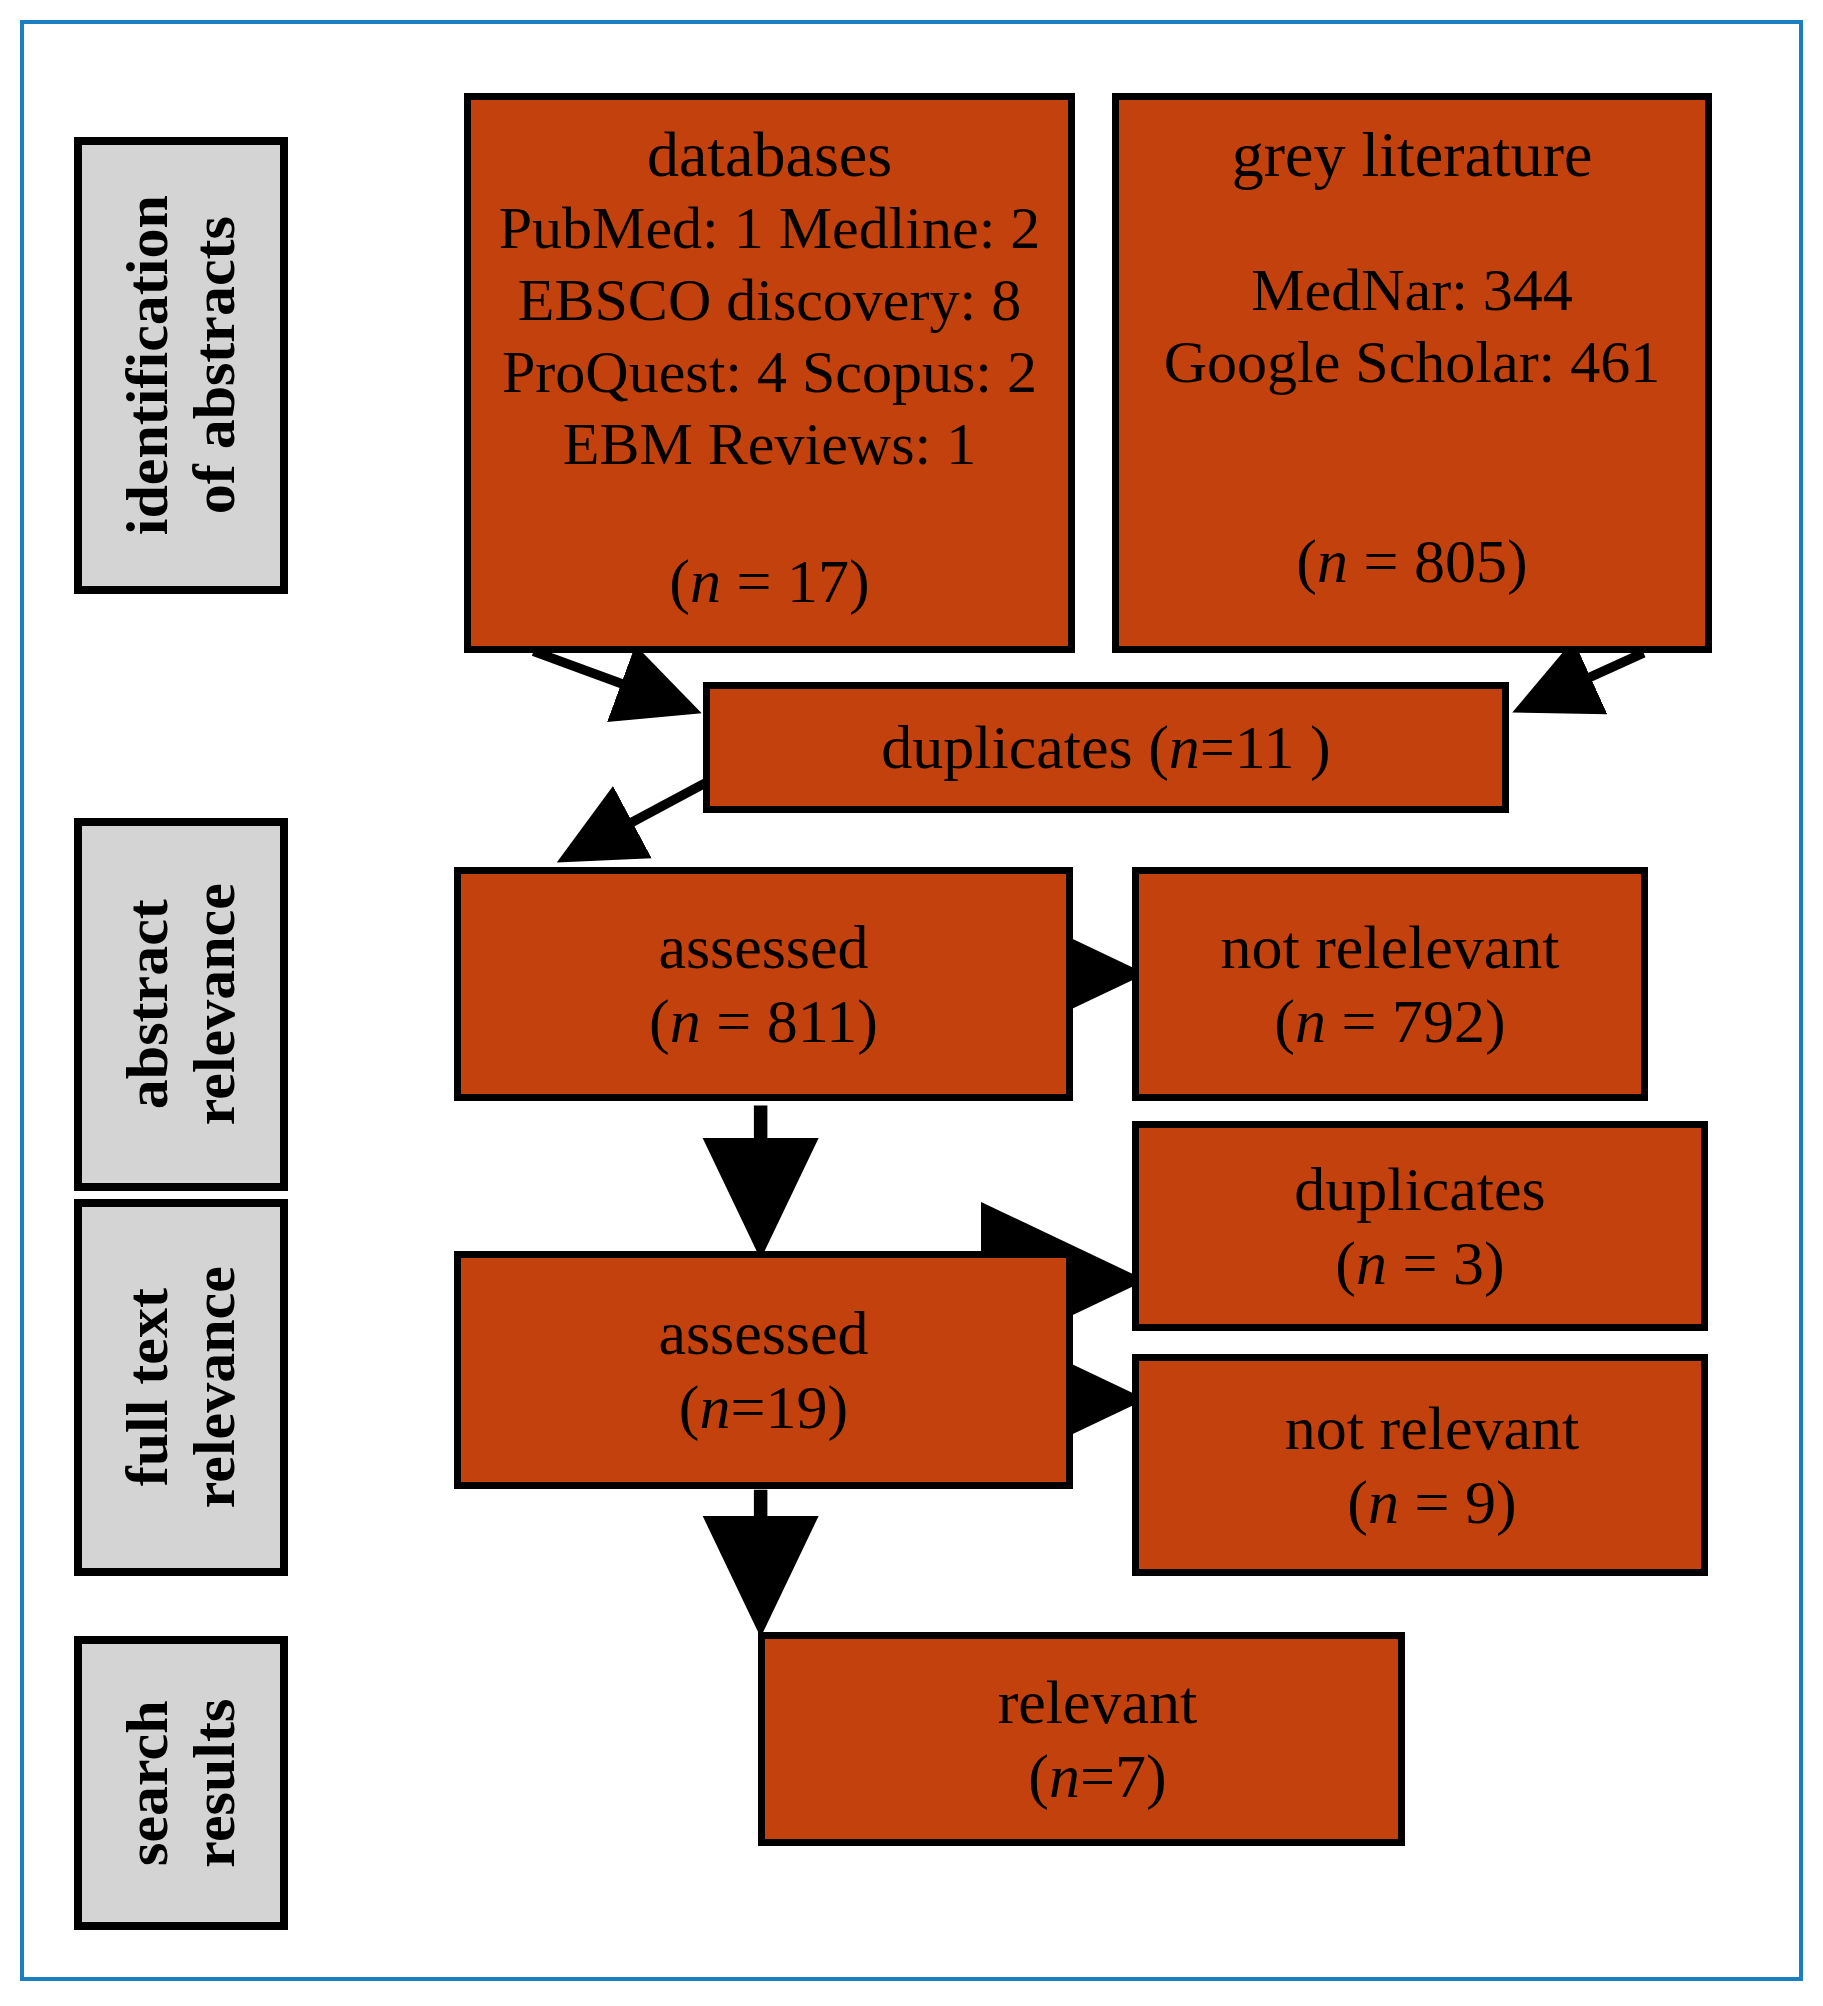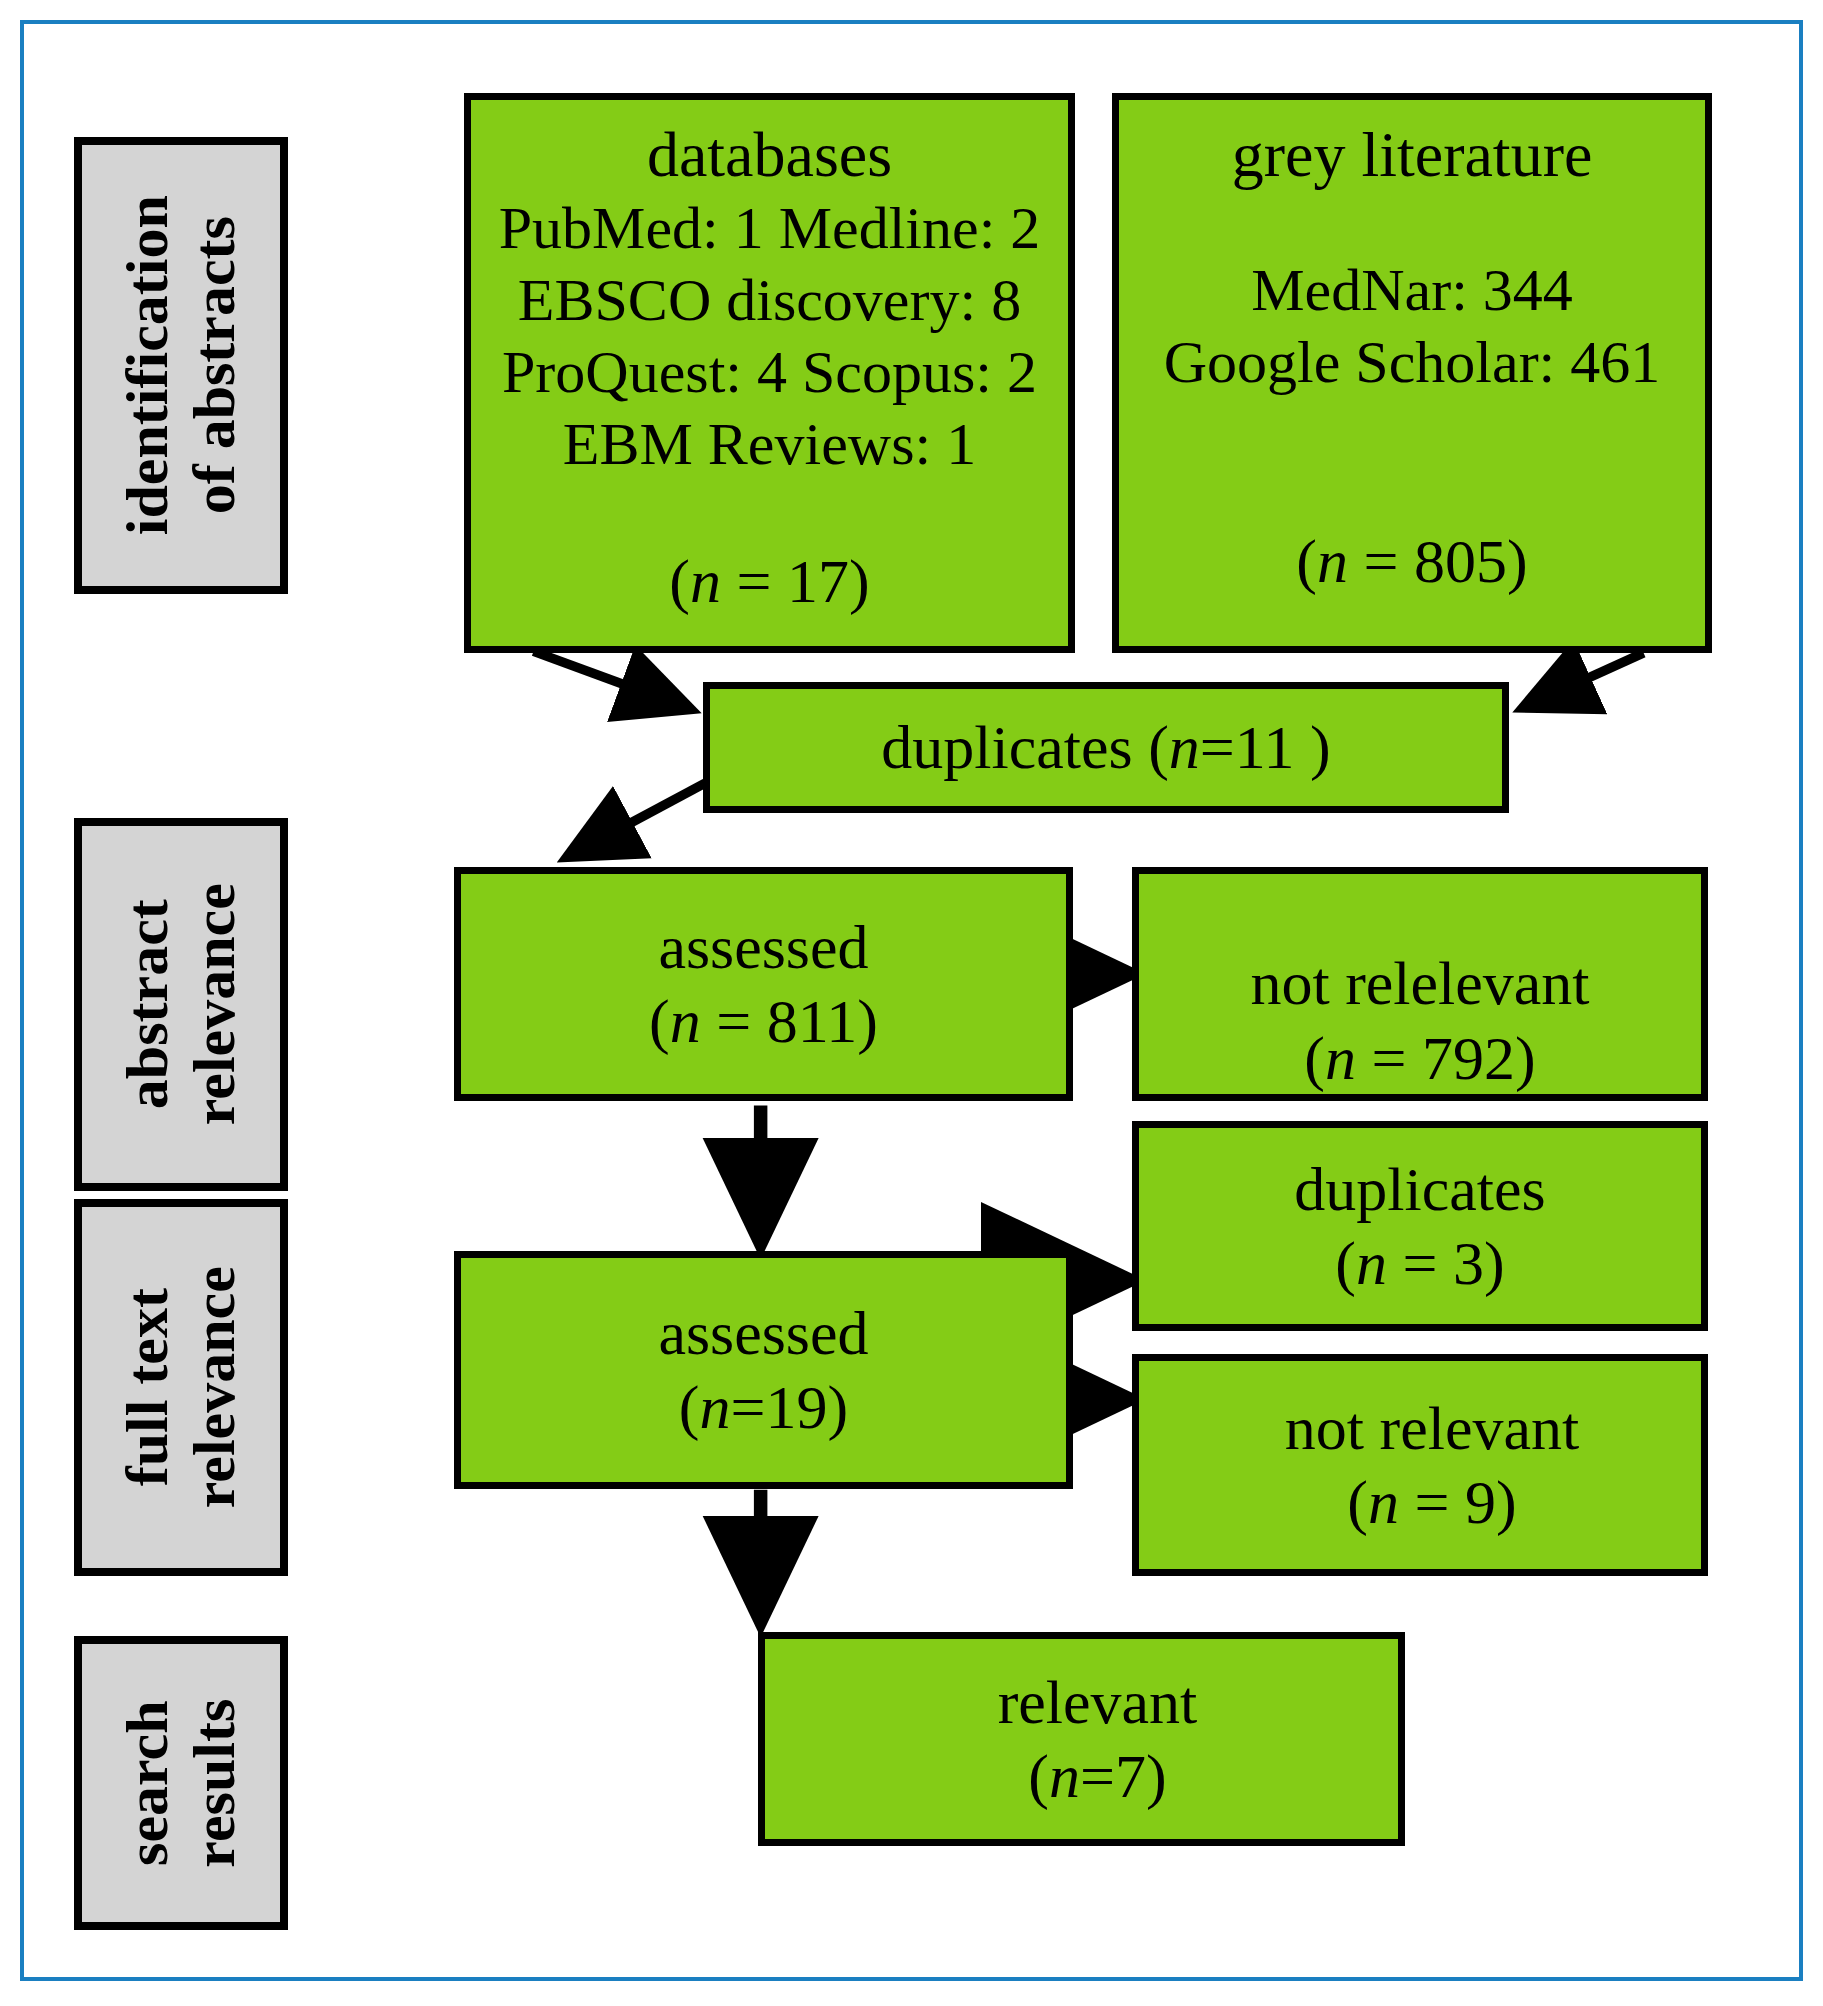--- a/index.html
+++ b/index.html
@@ -48,21 +48,21 @@
     white-space: nowrap;
     font-weight: bold;
     font-size: 60px;
     line-height: 1.12;
     text-align: center;
     color: #000000;
     letter-spacing: 0px;
   }
   .node-box {
     position: absolute;
-    background: #84cc16;
+    background: #c2410c;
     border: 7.1px solid #000000;
     box-sizing: border-box;
     display: flex;
     flex-direction: column;
     align-items: center;
     justify-content: center;
     color: #000;
   }
   .node-box.pad-top {
     justify-content: flex-start;
@@ -164,21 +164,21 @@
 
   <div class="node-box" style="left:703px; top:682px; width:806px; height:131px;">
     <div class="ln"><span>duplicates (</span><span class="nital">n</span><span>=11 )</span></div>
   </div>
 
   <div class="node-box" style="left:454px; top:867px; width:619px; height:234px;">
     <div class="ln">assessed</div>
     <div class="nrow"><span>(</span><span class="nital">n</span>&nbsp;<span>= 811)</span></div>
   </div>
 
-  <div class="node-box" style="left:1132px; top:867px; width:576px; height:234px;justify-content:flex-end;">
+  <div class="node-box" style="left:1132px; top:867px; width:516px; height:234px;">
     <div class="ln">not relelevant</div>
     <div class="nrow"><span>(</span><span class="nital">n</span>&nbsp;<span>= 792)</span></div>
   </div>
 
   <div class="node-box" style="left:454px; top:1251px; width:619px; height:238px;">
     <div class="ln">assessed</div>
     <div class="nrow"><span>(</span><span class="nital">n</span><span>=19)</span></div>
   </div>
 
   <div class="node-box" style="left:1132px; top:1121px; width:576px; height:210px;">

